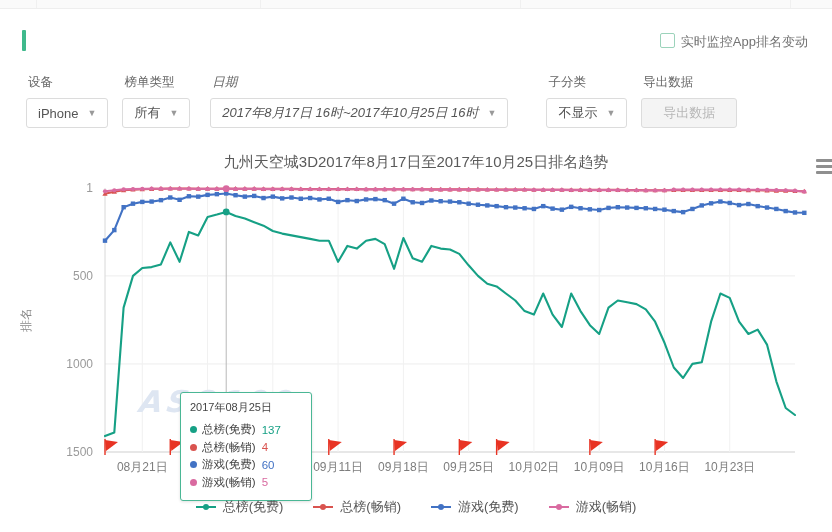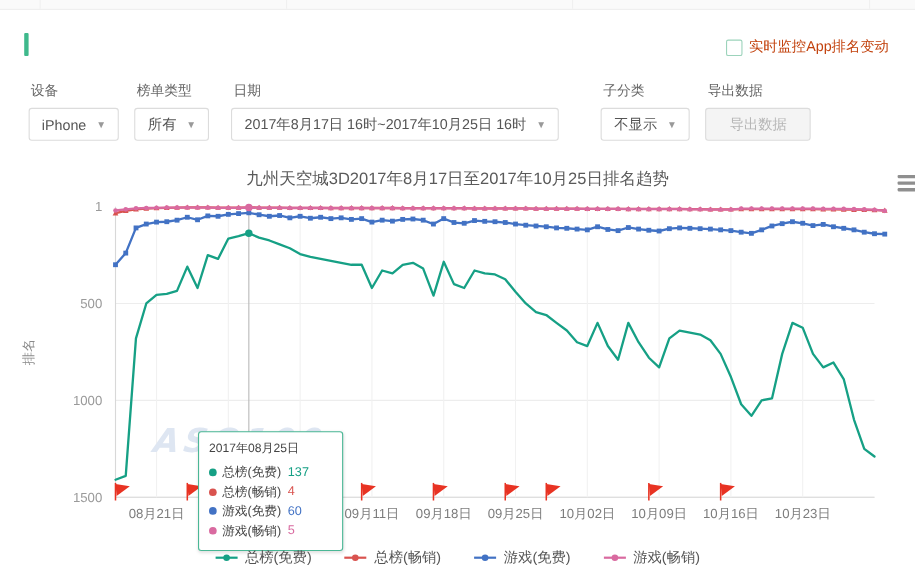--- a/index.html
+++ b/index.html
@@ -9,37 +9,37 @@
     color:#444;-webkit-font-smoothing:antialiased;
   }
   .topstrip{position:absolute;left:0;top:0;width:832px;height:8px;background:#fafafa;border-bottom:1px solid #eeeeee;}
   .topstrip .seg{position:absolute;top:0;width:1px;height:8px;background:#f0f0f0;}
 
   
   .page-head{position:absolute;left:22px;top:30px;display:flex;align-items:center;}
   .accent-bar{width:4px;height:21px;background:#3fb98c;margin-right:8px;border-radius:1px;}
   .page-title{font-size:19px;color:#41b98b;letter-spacing:1px;}
 
-  .monitor-wrap{position:absolute;right:24px;top:33px;display:flex;align-items:flex-end;font-size:13px;color:#c2410c;}
+  .monitor-wrap{position:absolute;right:24px;top:33px;display:flex;align-items:flex-start;font-size:13px;color:#737373;}
   .chk{width:13px;height:13px;border:1px solid #9cd3bb;border-radius:2px;background:#fff;margin-right:6px;display:inline-block;}
 
   
   .filters{position:absolute;left:26px;top:74px;display:flex;align-items:flex-start;}
   .fgroup{display:flex;flex-direction:column;margin-right:14px;}
   .flabel{font-size:12.5px;color:#666;margin-bottom:7px;padding-left:2px;}
   .sel{
     border:1px solid #dcdcdc;border-radius:3px;background:#fff;height:28px;
     display:flex;align-items:center;padding:0 11px;font-size:13px;color:#555;white-space:nowrap;
   }
   .sel .caret{margin-left:9px;color:#999;font-size:9px;line-height:1;}
   .sel.device{min-width:58px;}
   .sel.listtype{min-width:40px;}
   .sel.daterange{min-width:232px;}
   .sel.subcat{min-width:52px;}
-  .fgroup.date{margin-left:6px;}
+  .fgroup.date{margin-left:6px;font-style:italic;}
   .fgroup.subcat{margin-left:24px;}
   .btn-export{
     border:1px solid #dcdcdc;border-radius:3px;background:#f4f4f4;height:28px;
     display:flex;align-items:center;justify-content:center;padding:0 12px;
     font-size:13px;color:#b6b6b6;min-width:70px;
   }
 
   
   .chart-box{position:absolute;left:0;top:140px;width:832px;height:392px;padding-left:48px;}
   .chart-title{position:absolute;left:0;top:13px;width:832px;text-align:center;font-size:15px;color:#5a5a5a;}

